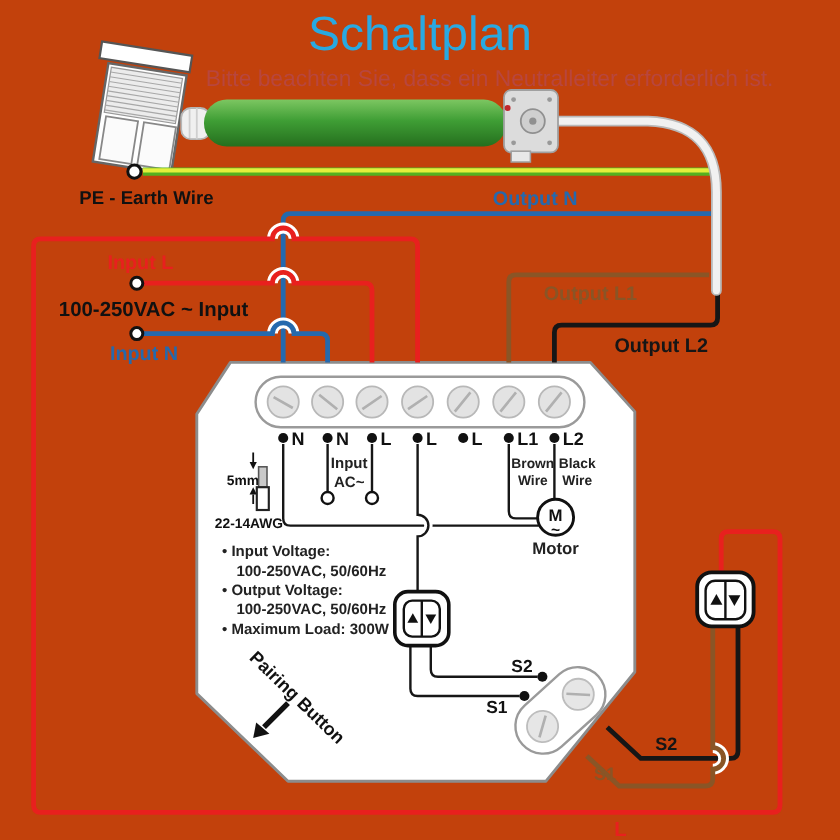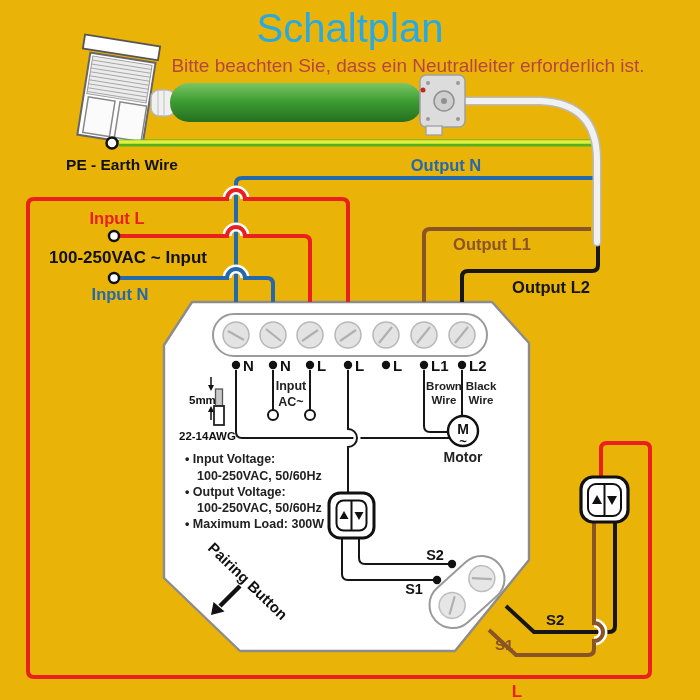--- a/index.html
+++ b/index.html
@@ -1,16 +1,16 @@
 <!DOCTYPE html>
 <html><head>
 <meta charset="utf-8">
 <style>
   html,body{margin:0;padding:0;background:#fff;}
-  .stage{width:700px;height:700px;position:relative;background:#eab308;overflow:hidden;}
+  .stage{width:700px;height:700px;position:relative;background:#c2410c;overflow:hidden;}
   svg{display:block;}
   text{font-family:"Liberation Sans","DejaVu Sans",sans-serif;}
   .b{font-weight:bold;}
   .sb{font-weight:600;}
 </style>
 </head>
 <body>
 
 <div class="stage">
 <svg width="700" height="700" viewBox="0 0 700 700">

